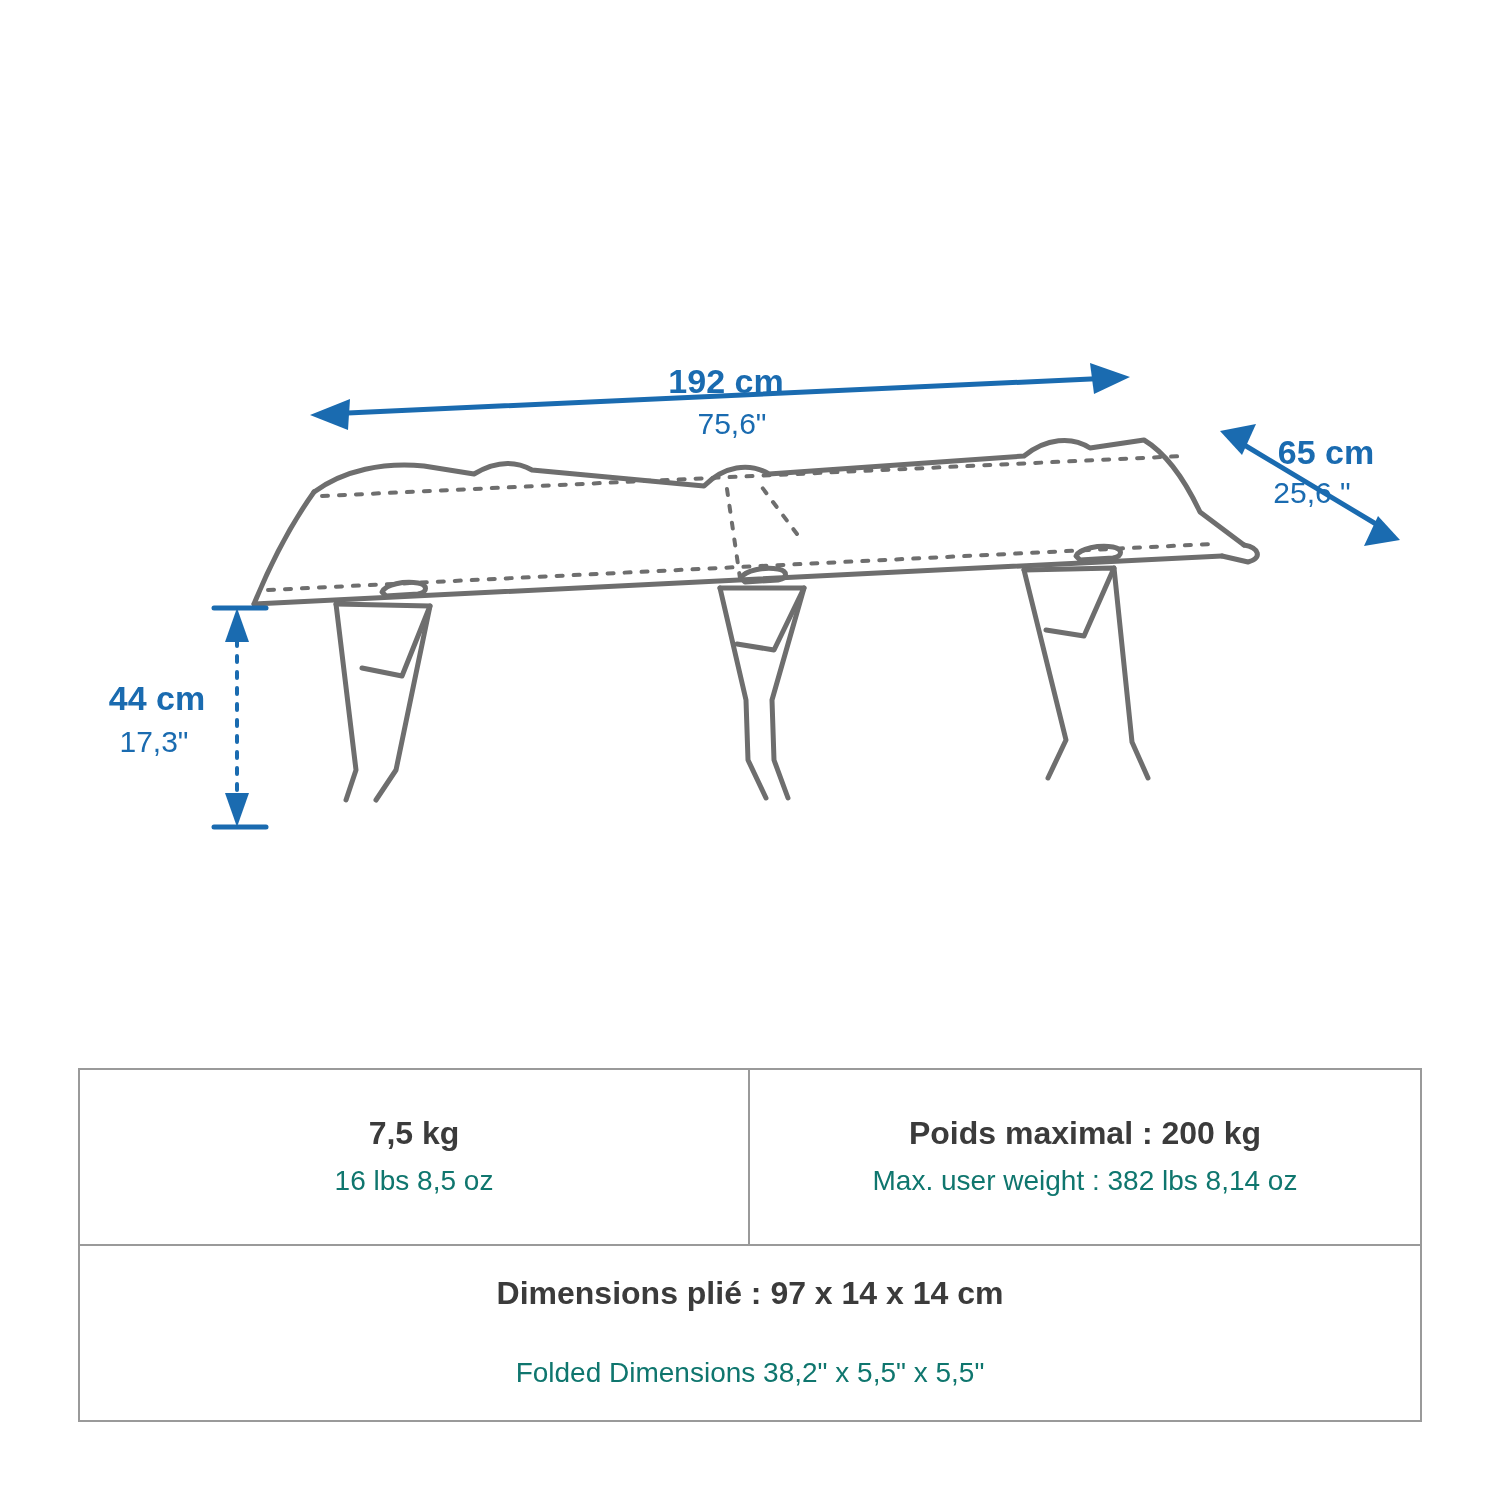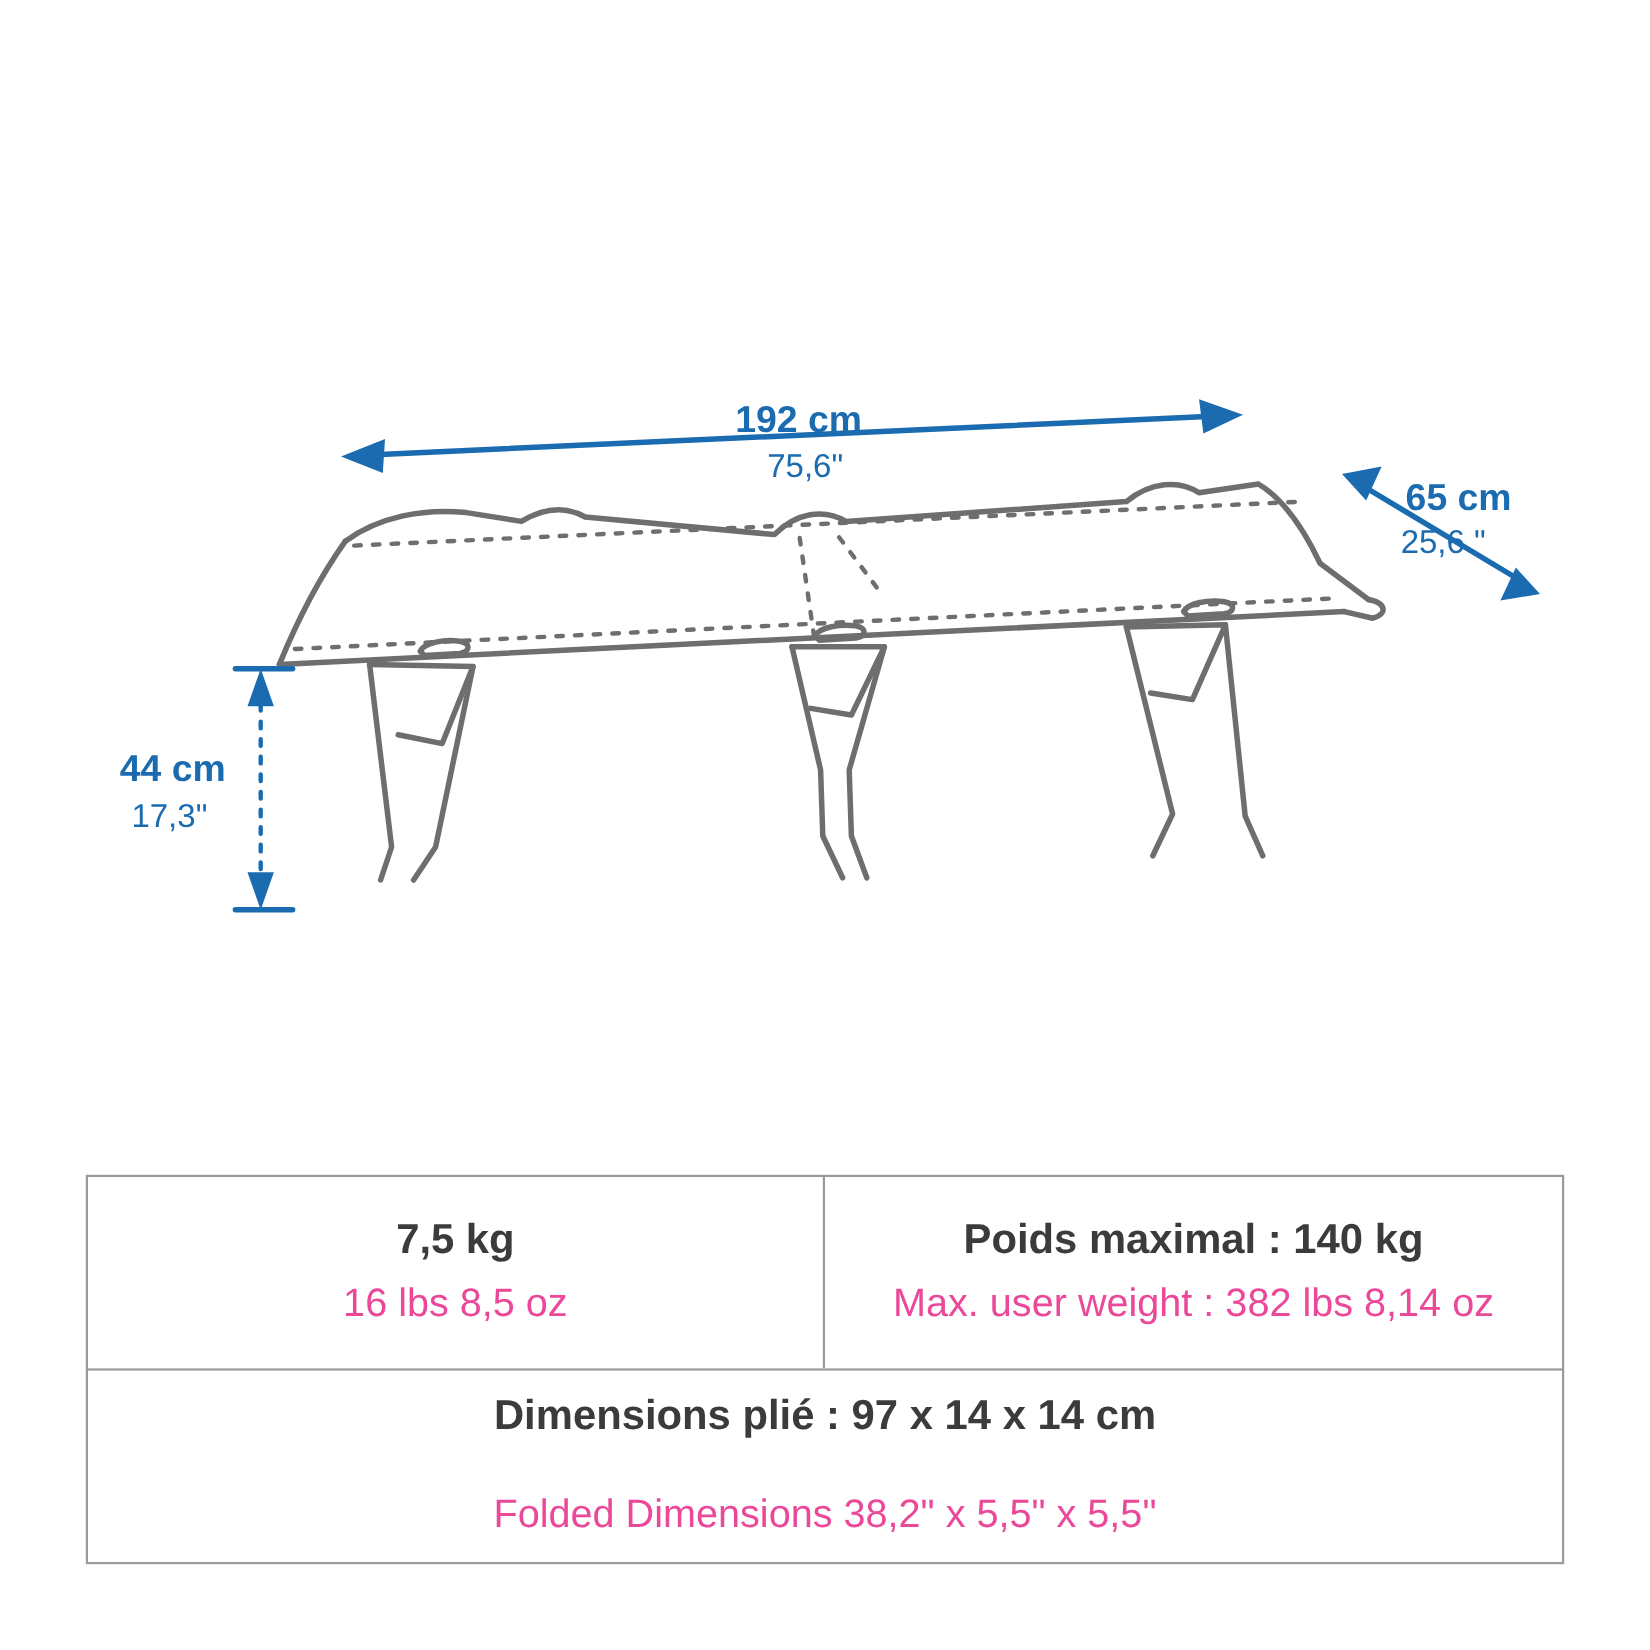--- a/index.html
+++ b/index.html
@@ -71,30 +71,30 @@
   .spec-cell.right {
     width: 50%;
     height: 174px;
   }
   .spec-cell.full {
     width: 100%;
     height: 174px;
     gap: 32px;
   }
   .spec-primary {
-    font-size: 38px;
+    font-size: 32px;
     font-weight: bold;
     color: #3b3b3b;
     line-height: 1.25;
     margin-bottom: 10px;
   }
   .spec-secondary {
-    font-size: 36px;
+    font-size: 28px;
     font-weight: normal;
-    color: #ec4899;
+    color: #0f766e;
     line-height: 1.25;
   }
 </style>
 </head>
 <body>
 
 <div id="diagram-wrap">
   <svg id="diagram-svg" viewBox="0 0 1500 1060" xmlns="http://www.w3.org/2000/svg">
 
     <g stroke="#6e6e6e" fill="none" stroke-width="5" stroke-linejoin="round" stroke-linecap="round">
@@ -168,21 +168,21 @@
   </svg>
 </div>
 
 <div id="spec-table">
   <div class="spec-row top">
     <div class="spec-cell left">
       <div class="spec-primary">7,5 kg</div>
       <div class="spec-secondary">16 lbs 8,5 oz</div>
     </div>
     <div class="spec-cell right">
-      <div class="spec-primary">Poids maximal : 140 kg</div>
+      <div class="spec-primary">Poids maximal : 200 kg</div>
       <div class="spec-secondary">Max. user weight : 382 lbs 8,14 oz</div>
     </div>
   </div>
   <div class="spec-row">
     <div class="spec-cell full">
       <div class="spec-primary">Dimensions plié : 97 x 14 x 14 cm</div>
       <div class="spec-secondary">Folded Dimensions 38,2" x 5,5" x 5,5"</div>
     </div>
   </div>
 </div>

